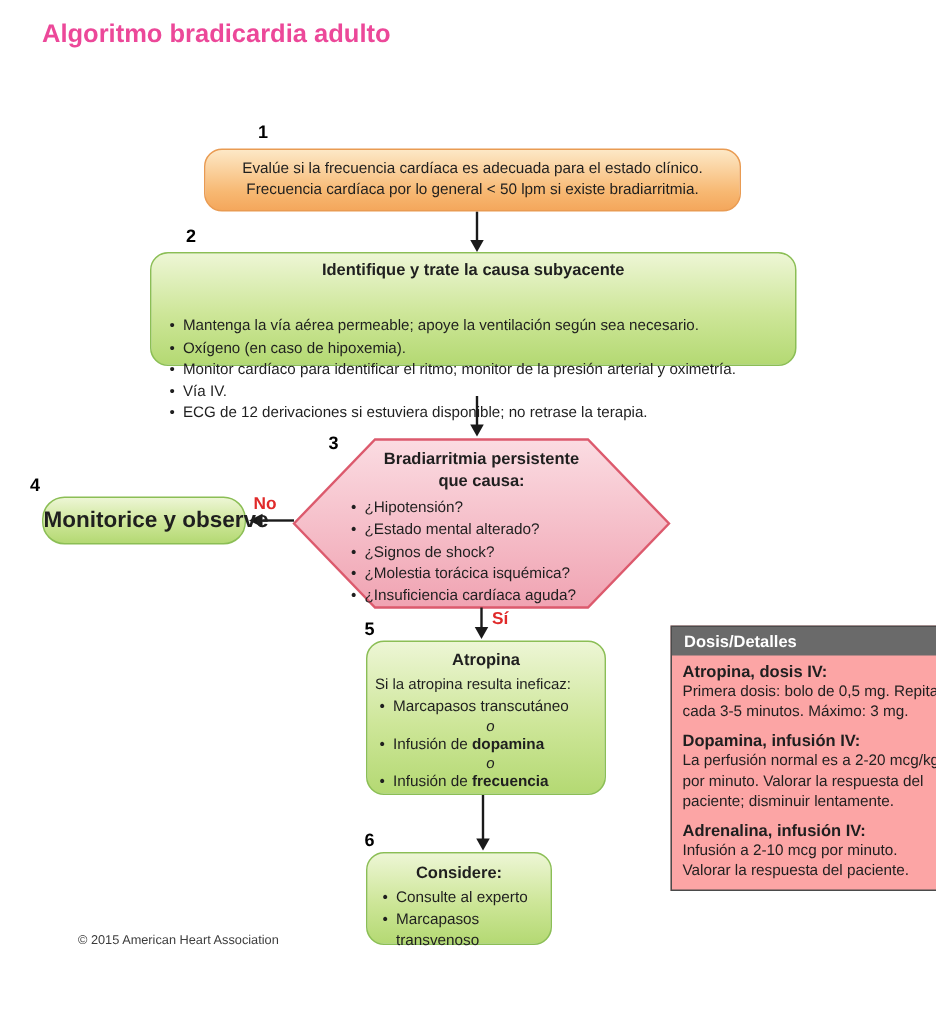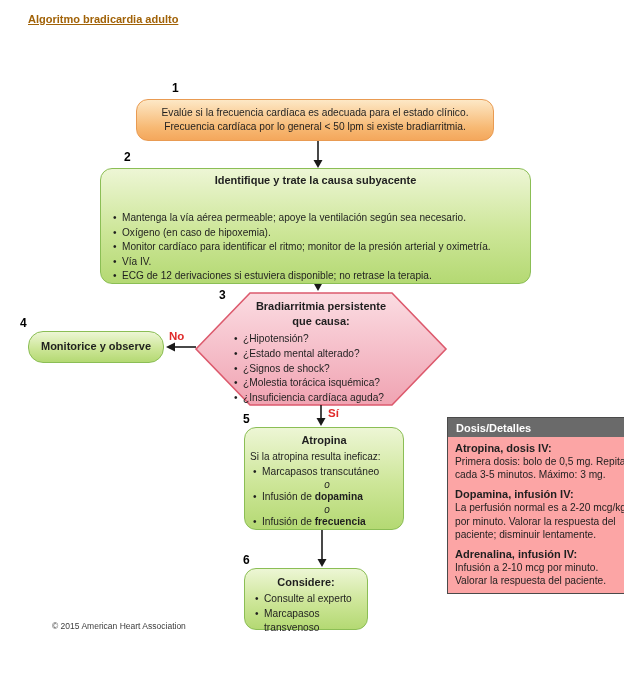--- a/index.html
+++ b/index.html
@@ -2,21 +2,21 @@
 <html><head>
 <meta charset="utf-8">
 <style>
   html,body { margin:0; padding:0; background:#ffffff; }
   .canvas {
     position:relative; width:624px; height:676px; background:#ffffff;
     font-family:"Liberation Sans", sans-serif; color:#1f1f1f; overflow:hidden;
   }
   .page-title {
     position:absolute; left:28px; top:13px; margin:0;
-    font-size:11px; font-weight:bold; color:#a16207;text-decoration:underline;
+    font-size:17px; font-weight:bold; color:#ec4899;
   }
   .overlay { position:absolute; left:0; top:0; z-index:0; }
   .num {
     position:absolute; z-index:2; font-size:12px; font-weight:bold; color:#000;
   }
   .box { position:absolute; z-index:1; box-sizing:border-box; }
   .orange {
     background:linear-gradient(180deg,#fde8c6 0%, #f7b872 70%, #f4a75c 100%);
     border:1.6px solid #e99b52; border-radius:12px;
   }
@@ -29,21 +29,21 @@
   .box-title { text-align:center; font-weight:bold; font-size:11px; line-height:13px; }
   .bullets { margin-top:3px; }
   .bullet { position:relative; padding-left:11px; }
   .bullet::before { content:"\2022"; position:absolute; left:2px; }
   .s2-bullets { font-size:10.1px; line-height:14.5px; padding:0 3px 0 10px;margin-top:24px; }
   .hex-title { position:absolute; left:196px; top:299px; width:250px; text-align:center;
     font-weight:bold; font-size:11px; line-height:14.5px; z-index:1; }
   .hex-title .ln { display:block; white-space:nowrap; }
   .hex-bullets { position:absolute; left:232px; top:332px; z-index:1;
     font-size:10.2px; line-height:14.8px; }
-  .monitor-label { text-align:center; font-weight:bold; font-size:11px; line-height:29px; white-space:nowrap; }
+  .monitor-label { text-align:center; font-weight:bold; font-size:15px; line-height:29px; white-space:nowrap; }
   .branch-label { position:absolute; z-index:2; color:#e02a2a; font-weight:bold; font-size:11.5px; }
   .s5-sub { font-size:10px; margin:4px 0 0 5px; white-space:nowrap; }
   .s5-bullets { font-size:10.2px; line-height:13.5px; margin-top:3px; padding-left:6px; }
   .or-row { text-align:center; font-style:italic; font-size:10px; line-height:11.5px; }
   .b { font-weight:bold; }
   .s6-bullets { font-size:10.2px; line-height:14.5px; margin-top:3px; padding-left:8px; }
   .doses {
     position:absolute; left:447px; top:417px; width:188px; z-index:1;
     background:#fca5a5; border:1.2px solid #4a4a4a; box-sizing:border-box;
   }
@@ -104,21 +104,21 @@
   <div class="num" style="left:219px; top:288px;">3</div>
   <div class="num" style="left:20px;  top:316px;">4</div>
   <div class="num" style="left:243px; top:412px;">5</div>
   <div class="num" style="left:243px; top:553px;">6</div>
 
   <div class="box orange center-lines" style="left:136px; top:99px; width:358px; height:42px;">
     <div class="ln">Evalúe si la frecuencia cardíaca es adecuada para el estado clínico.</div>
     <div class="ln">Frecuencia cardíaca por lo general &lt; 50 lpm si existe bradiarritmia.</div>
   </div>
 
-  <div class="box green" style="left:100px; top:168px; width:431px; height:116px; padding-top:5px;">
+  <div class="box green" style="left:100px; top:168px; width:431px; height:76px; padding-top:5px;">
     <div class="box-title">Identifique y trate la causa subyacente</div>
     <div class="bullets s2-bullets">
       <div class="bullet">Mantenga la vía aérea permeable; apoye la ventilación según sea necesario.</div>
       <div class="bullet">Oxígeno (en caso de hipoxemia).</div>
       <div class="bullet">Monitor cardíaco para identificar el ritmo; monitor de la presión arterial y oximetría.</div>
       <div class="bullet">Vía IV.</div>
       <div class="bullet">ECG de 12 derivaciones si estuviera disponible; no retrase la terapia.</div>
     </div>
   </div>
 

